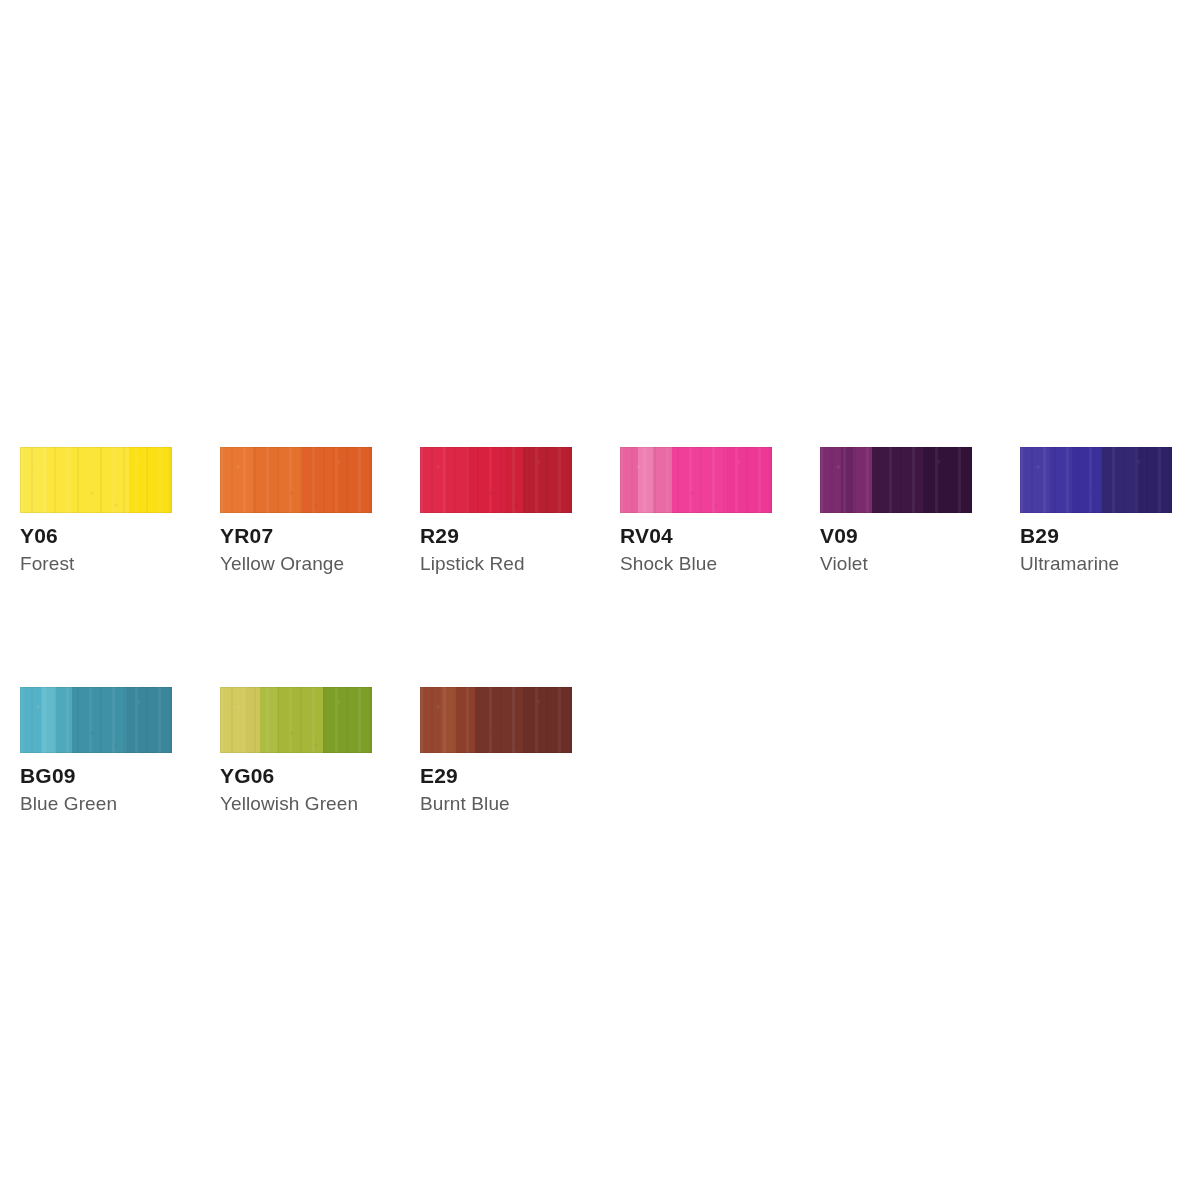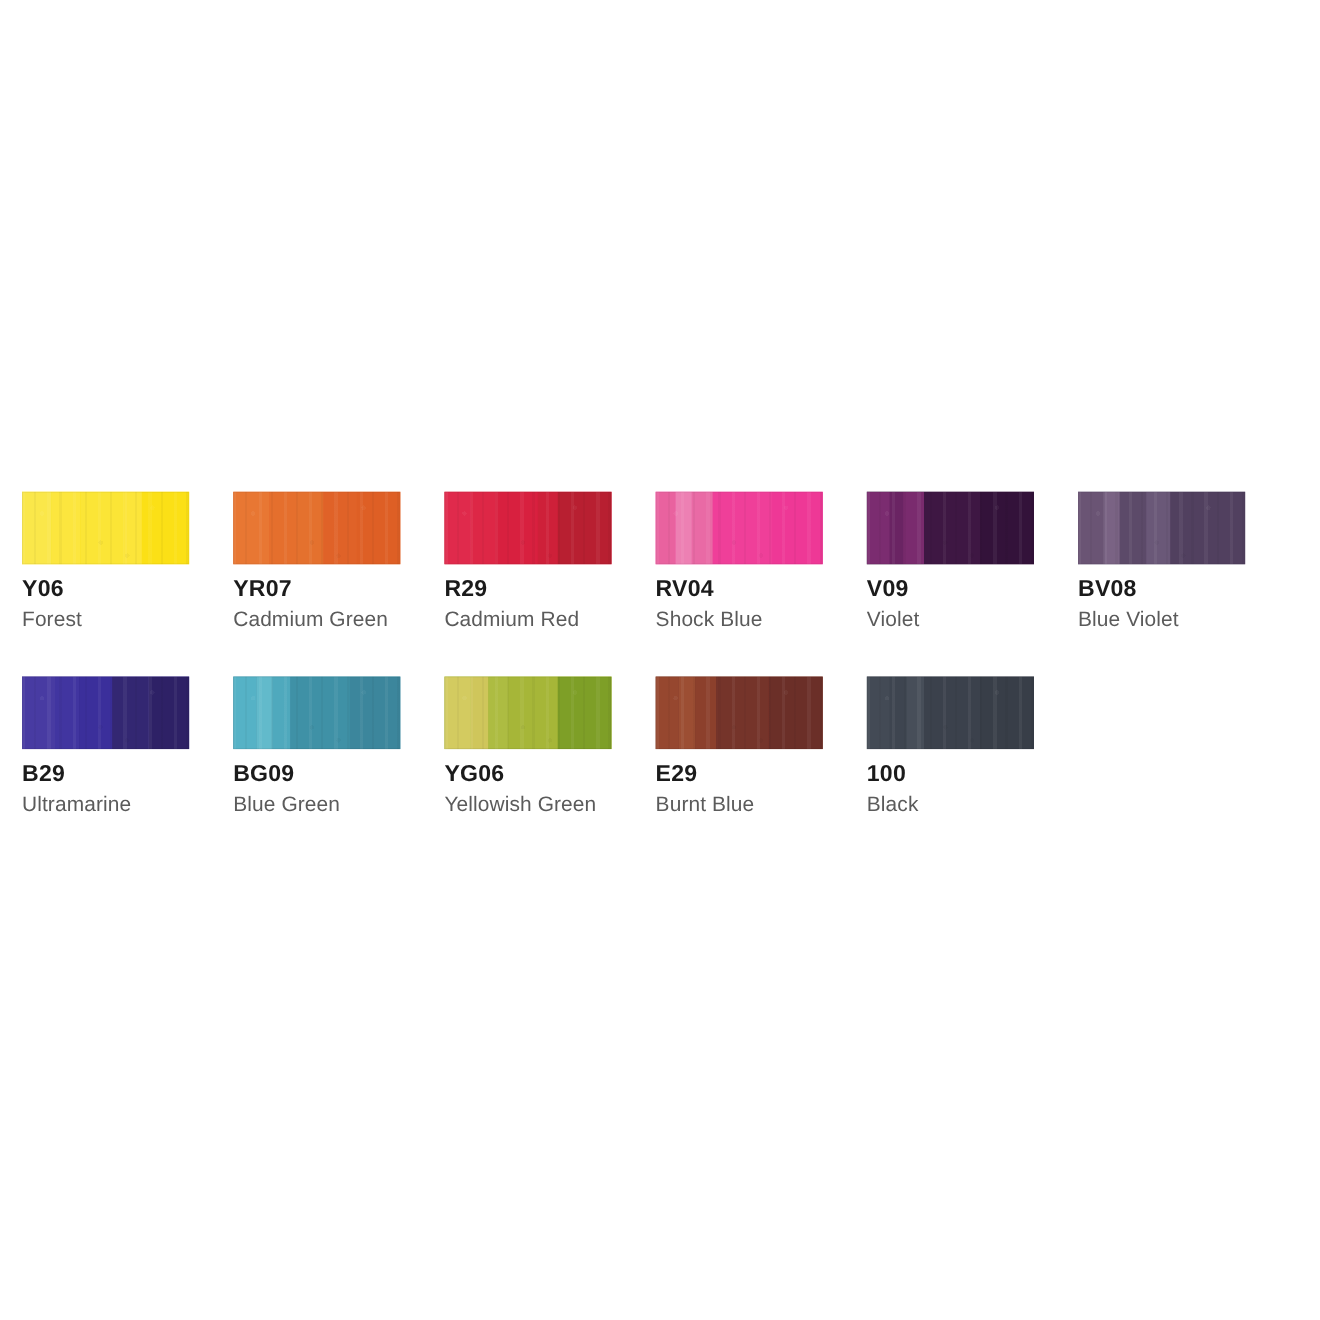--- a/index.html
+++ b/index.html
@@ -24,21 +24,20 @@
 
   .swatch-grid {
     position: absolute;
     left: 20px;
     top: 447px;
     width: 1160px;
     display: grid;
     grid-template-columns: repeat(6, 152px);
     column-gap: 48px;
     row-gap: 112px;
-    gap: 40px;
   }
 
   .swatch-cell {
     width: 152px;
   }
 
   .swatch-chip {
     width: 152px;
     height: 66px;
     position: relative;
@@ -139,37 +138,37 @@
             <i style="background: rgb(229, 111, 45); width: 16%;"></i>
             <i style="background: rgb(228, 113, 46); width: 16%;"></i>
             <i style="background: rgb(224, 98, 40); width: 20%;"></i>
             <i style="background: rgb(222, 95, 37); width: 26%;"></i>
           </div>
           <div class="streaks"></div>
           <div class="grain"></div>
           <div class="edge"></div>
         </div>
         <div class="swatch-code">YR07</div>
-        <div class="swatch-name">Cadmium Green</div>
+        <div class="swatch-name">Yellow Orange</div>
       </div>
       <div class="swatch-cell">
         <div class="swatch-chip" style="background: rgb(215, 32, 62);">
           <div class="bands">
             <i style="background: rgb(224, 42, 76); width: 16%;"></i>
             <i style="background: rgb(221, 39, 70); width: 14%;"></i>
             <i style="background: rgb(216, 32, 63); width: 26%;"></i>
             <i style="background: rgb(206, 32, 57); width: 12%;"></i>
             <i style="background: rgb(184, 31, 49); width: 32%;"></i>
           </div>
           <div class="streaks"></div>
           <div class="grain"></div>
           <div class="edge"></div>
         </div>
         <div class="swatch-code">R29</div>
-        <div class="swatch-name">Cadmium Red</div>
+        <div class="swatch-name">Lipstick Red</div>
       </div>
       <div class="swatch-cell">
         <div class="swatch-chip" style="background: rgb(238, 62, 152);">
           <div class="bands">
             <i style="background: rgb(233, 98, 159); width: 12%;"></i>
             <i style="background: rgb(237, 128, 179); width: 10%;"></i>
             <i style="background: rgb(233, 106, 165); width: 12%;"></i>
             <i style="background: rgb(239, 63, 153); width: 36%;"></i>
             <i style="background: rgb(238, 56, 150); width: 30%;"></i>
           </div>
@@ -190,36 +189,20 @@
             <i style="background: rgb(51, 18, 58); width: 32%;"></i>
           </div>
           <div class="streaks"></div>
           <div class="grain"></div>
           <div class="edge"></div>
         </div>
         <div class="swatch-code">V09</div>
         <div class="swatch-name">Violet</div>
       </div>
       <div class="swatch-cell">
-        <div class="swatch-chip" style="background: rgb(88, 69, 103);">
-          <div class="bands">
-            <i style="background: rgb(106, 84, 116); width: 16%;"></i>
-            <i style="background: rgb(122, 99, 132); width: 9%;"></i>
-            <i style="background: rgb(92, 74, 105); width: 16%;"></i>
-            <i style="background: rgb(106, 88, 120); width: 14%;"></i>
-            <i style="background: rgb(81, 64, 95); width: 45%;"></i>
-          </div>
-          <div class="streaks"></div>
-          <div class="grain"></div>
-          <div class="edge"></div>
-        </div>
-        <div class="swatch-code">BV08</div>
-        <div class="swatch-name">Blue Violet</div>
-      </div>
-      <div class="swatch-cell">
         <div class="swatch-chip" style="background: rgb(59, 46, 140);">
           <div class="bands">
             <i style="background: rgb(72, 59, 162); width: 20%;"></i>
             <i style="background: rgb(65, 53, 160); width: 14%;"></i>
             <i style="background: rgb(59, 47, 155); width: 20%;"></i>
             <i style="background: rgb(51, 39, 114); width: 22%;"></i>
             <i style="background: rgb(46, 33, 102); width: 24%;"></i>
           </div>
           <div class="streaks"></div>
           <div class="grain"></div>
@@ -269,30 +252,14 @@
             <i style="background: rgb(117, 52, 42); width: 32%;"></i>
             <i style="background: rgb(107, 47, 40); width: 32%;"></i>
           </div>
           <div class="streaks"></div>
           <div class="grain"></div>
           <div class="edge"></div>
         </div>
         <div class="swatch-code">E29</div>
         <div class="swatch-name">Burnt Blue</div>
       </div>
-      <div class="swatch-cell">
-        <div class="swatch-chip" style="background: rgb(59, 65, 76);">
-          <div class="bands">
-            <i style="background: rgb(67, 74, 85); width: 14%;"></i>
-            <i style="background: rgb(62, 69, 80); width: 10%;"></i>
-            <i style="background: rgb(71, 78, 89); width: 10%;"></i>
-            <i style="background: rgb(59, 65, 76); width: 34%;"></i>
-            <i style="background: rgb(56, 62, 72); width: 32%;"></i>
-          </div>
-          <div class="streaks"></div>
-          <div class="grain"></div>
-          <div class="edge"></div>
-        </div>
-        <div class="swatch-code">100</div>
-        <div class="swatch-name">Black</div>
-      </div>
     </div>
 </div>
 
 </body></html>

